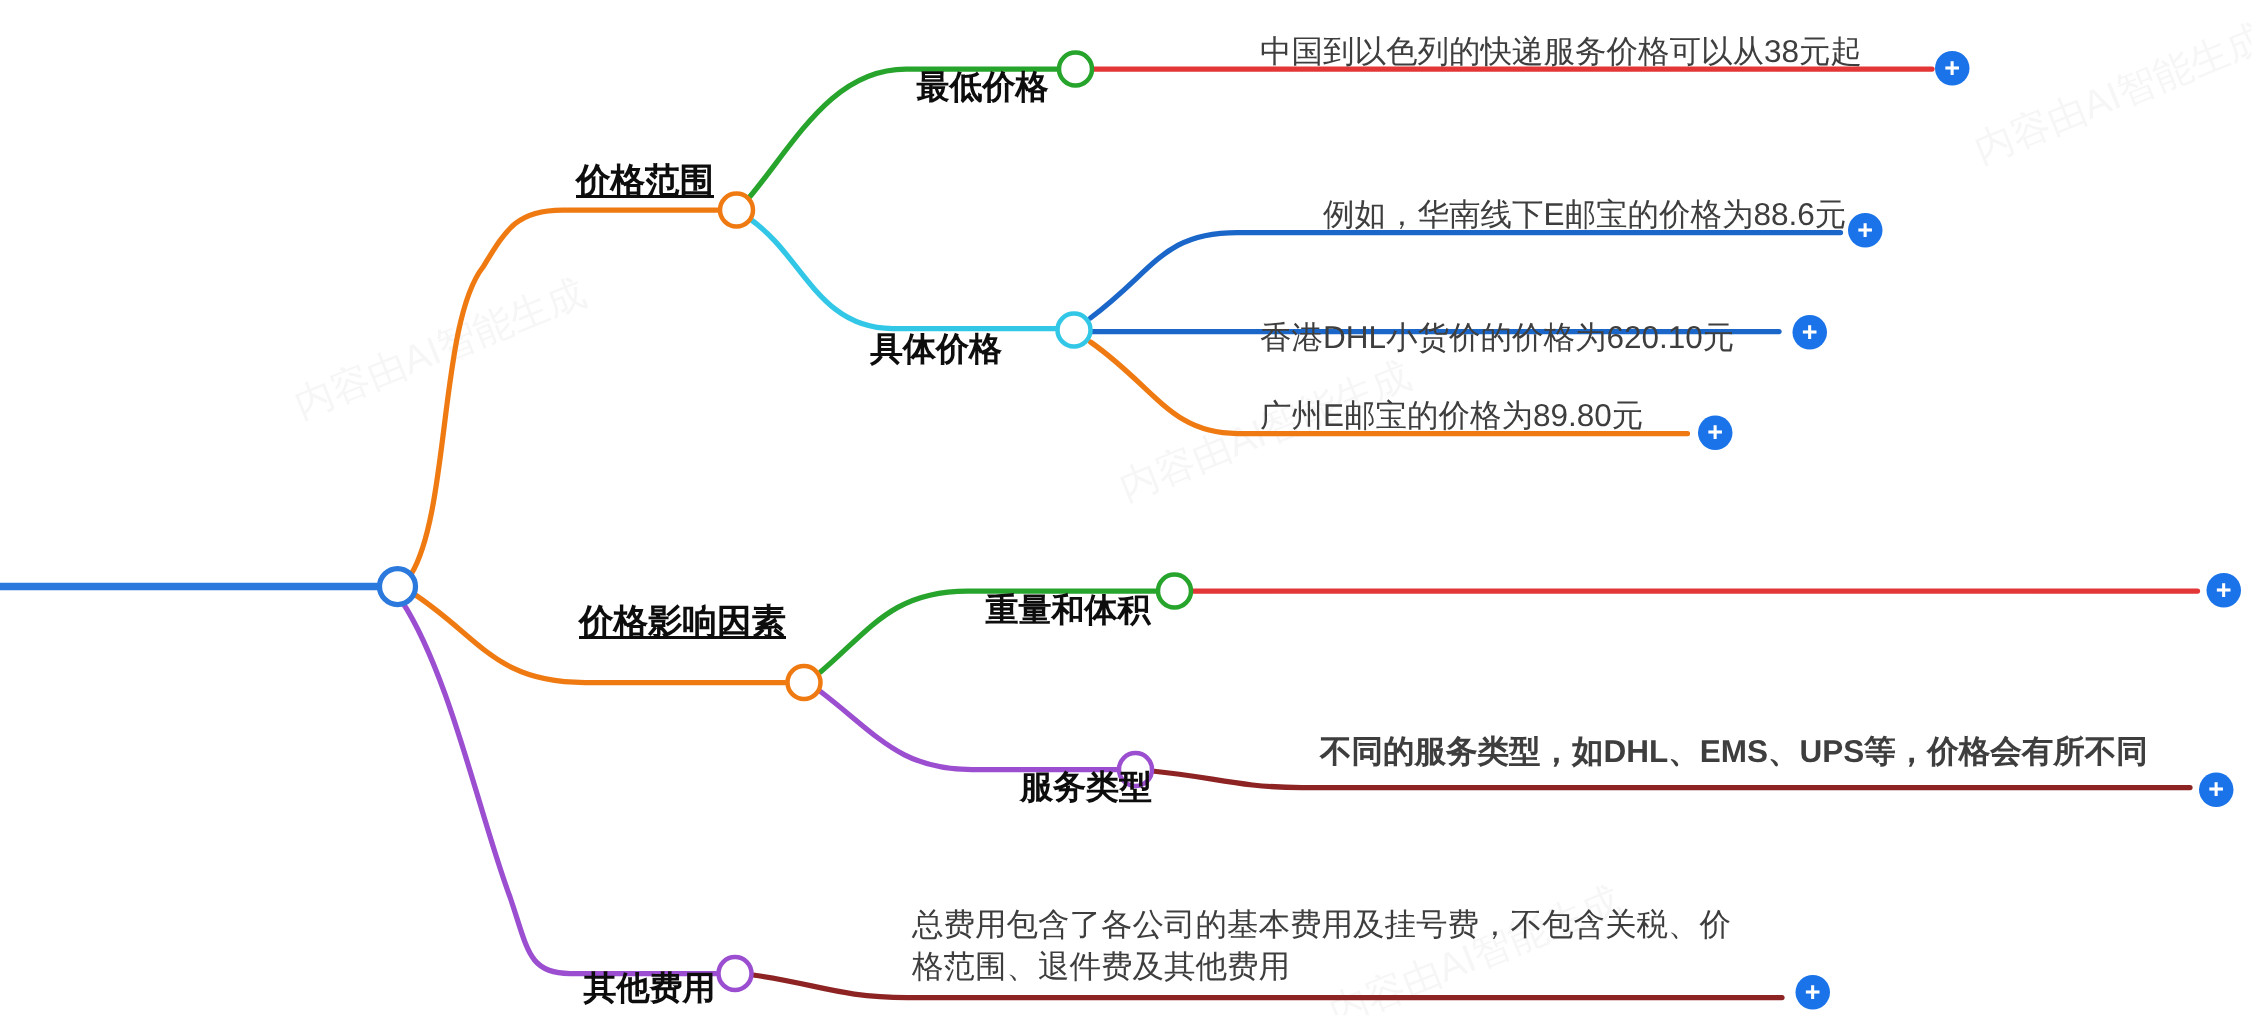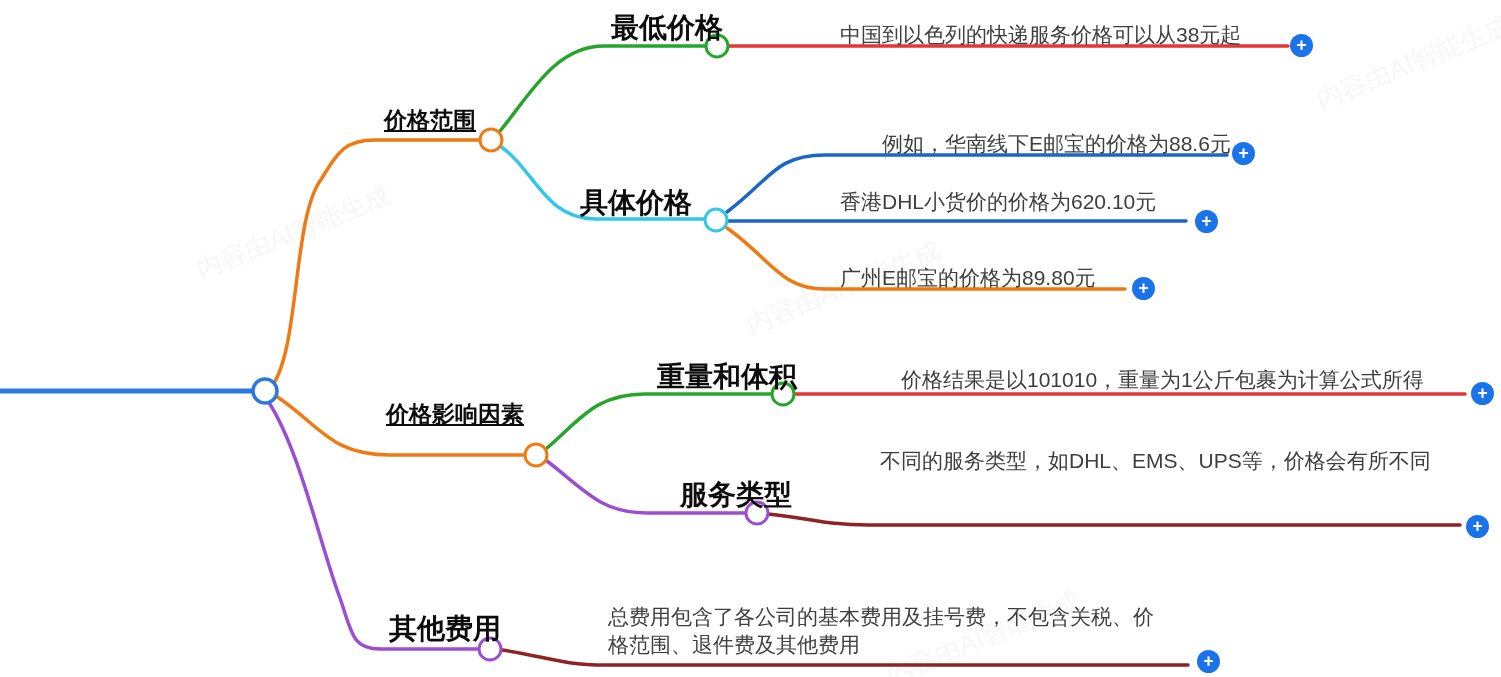--- a/index.html
+++ b/index.html
@@ -16,21 +16,21 @@
   .st-green{stroke:var(--green);}
   .st-cyan{stroke:var(--cyan);}
   .st-leafblue{stroke:var(--leaf-blue);}
   .st-red{stroke:var(--red);}
   .st-maroon{stroke:var(--maroon);}
   .st-purple{stroke:var(--purple);}
   .label{position:absolute;z-index:2;white-space:nowrap;cursor:default;}
   .topic{font-weight:bold;color:var(--node-text);}
   .root-topic{font-size:23px;line-height:27px;}
   .topic-lg{font-size:23px;line-height:27px;text-decoration:underline;}
-  .topic-md{font-size:28px;line-height:26px;}
+  .topic-md{font-size:22px;line-height:26px;margin-top:30px;}
   .leaf{font-size:21px;line-height:27px;color:var(--leaf-text);}
   .wrap{white-space:normal;word-break:break-all;}
   .plus-btn{
     position:absolute;z-index:3;width:23px;height:23px;border-radius:50%;
     background:var(--plus-blue);display:flex;align-items:center;justify-content:center;
     cursor:pointer;
   }
   .plus-btn span{
     color:#ffffff;font-size:18px;font-weight:bold;line-height:1;
     transform:translateY(-1px);
@@ -93,25 +93,24 @@
   <div class="label topic topic-md" style="left:580px;top:190px;">具体价格</div>
 
   <div class="label topic topic-lg" style="left:386px;top:401px;">价格影响因素</div>
   <div class="label topic topic-md" style="left:657px;top:364px;text-align:center;">重量和体积</div>
   <div class="label topic topic-md" style="left:680px;top:482px;">服务类型</div>
 
   <div class="label topic topic-md" style="left:389px;top:616px;">其他费用</div>
 
   <div class="label leaf" style="left:840px;top:21px;">中国到以色列的快递服务价格可以从38元起</div>
   <div class="label leaf" style="left:882px;top:130px;">例如，华南线下E邮宝的价格为88.6元</div>
-  <div class="label leaf" style="left:840px;top:188px;">香港DHL小货价的价格为620.10元</div>
+  <div class="label leaf" style="left:840px;top:212px;">香港DHL小货价的价格为620.10元</div>
   <div class="label leaf" style="left:840px;top:264px;">广州E邮宝的价格为89.80元</div>
 
-  <div class="label leaf" style="left:901px;top:366px;">价格结果是以101010，重量为1公斤包裹为计算公式所得</div>
-  <div class="label leaf wrap" style="left:880px;top:447px;width:570px;">不同的服务类型，如DHL、EMS、UPS等，价格会有所不同</div>
+  <div class="label leaf wrap" style="left:880px;top:488px;width:570px;font-weight:bold;">不同的服务类型，如DHL、EMS、UPS等，价格会有所不同</div>
 
   <div class="label leaf wrap" style="left:608px;top:603px;width:552px;line-height:28px;">总费用包含了各公司的基本费用及挂号费，不包含关税、价格范围、退件费及其他费用</div>
 
   <div class="plus-btn" style="left:1290px;top:34px;">
       <span>+</span>
     </div>
   <div class="plus-btn" style="left:1232px;top:142px;">
       <span>+</span>
     </div>
   <div class="plus-btn" style="left:1195px;top:210px;">

